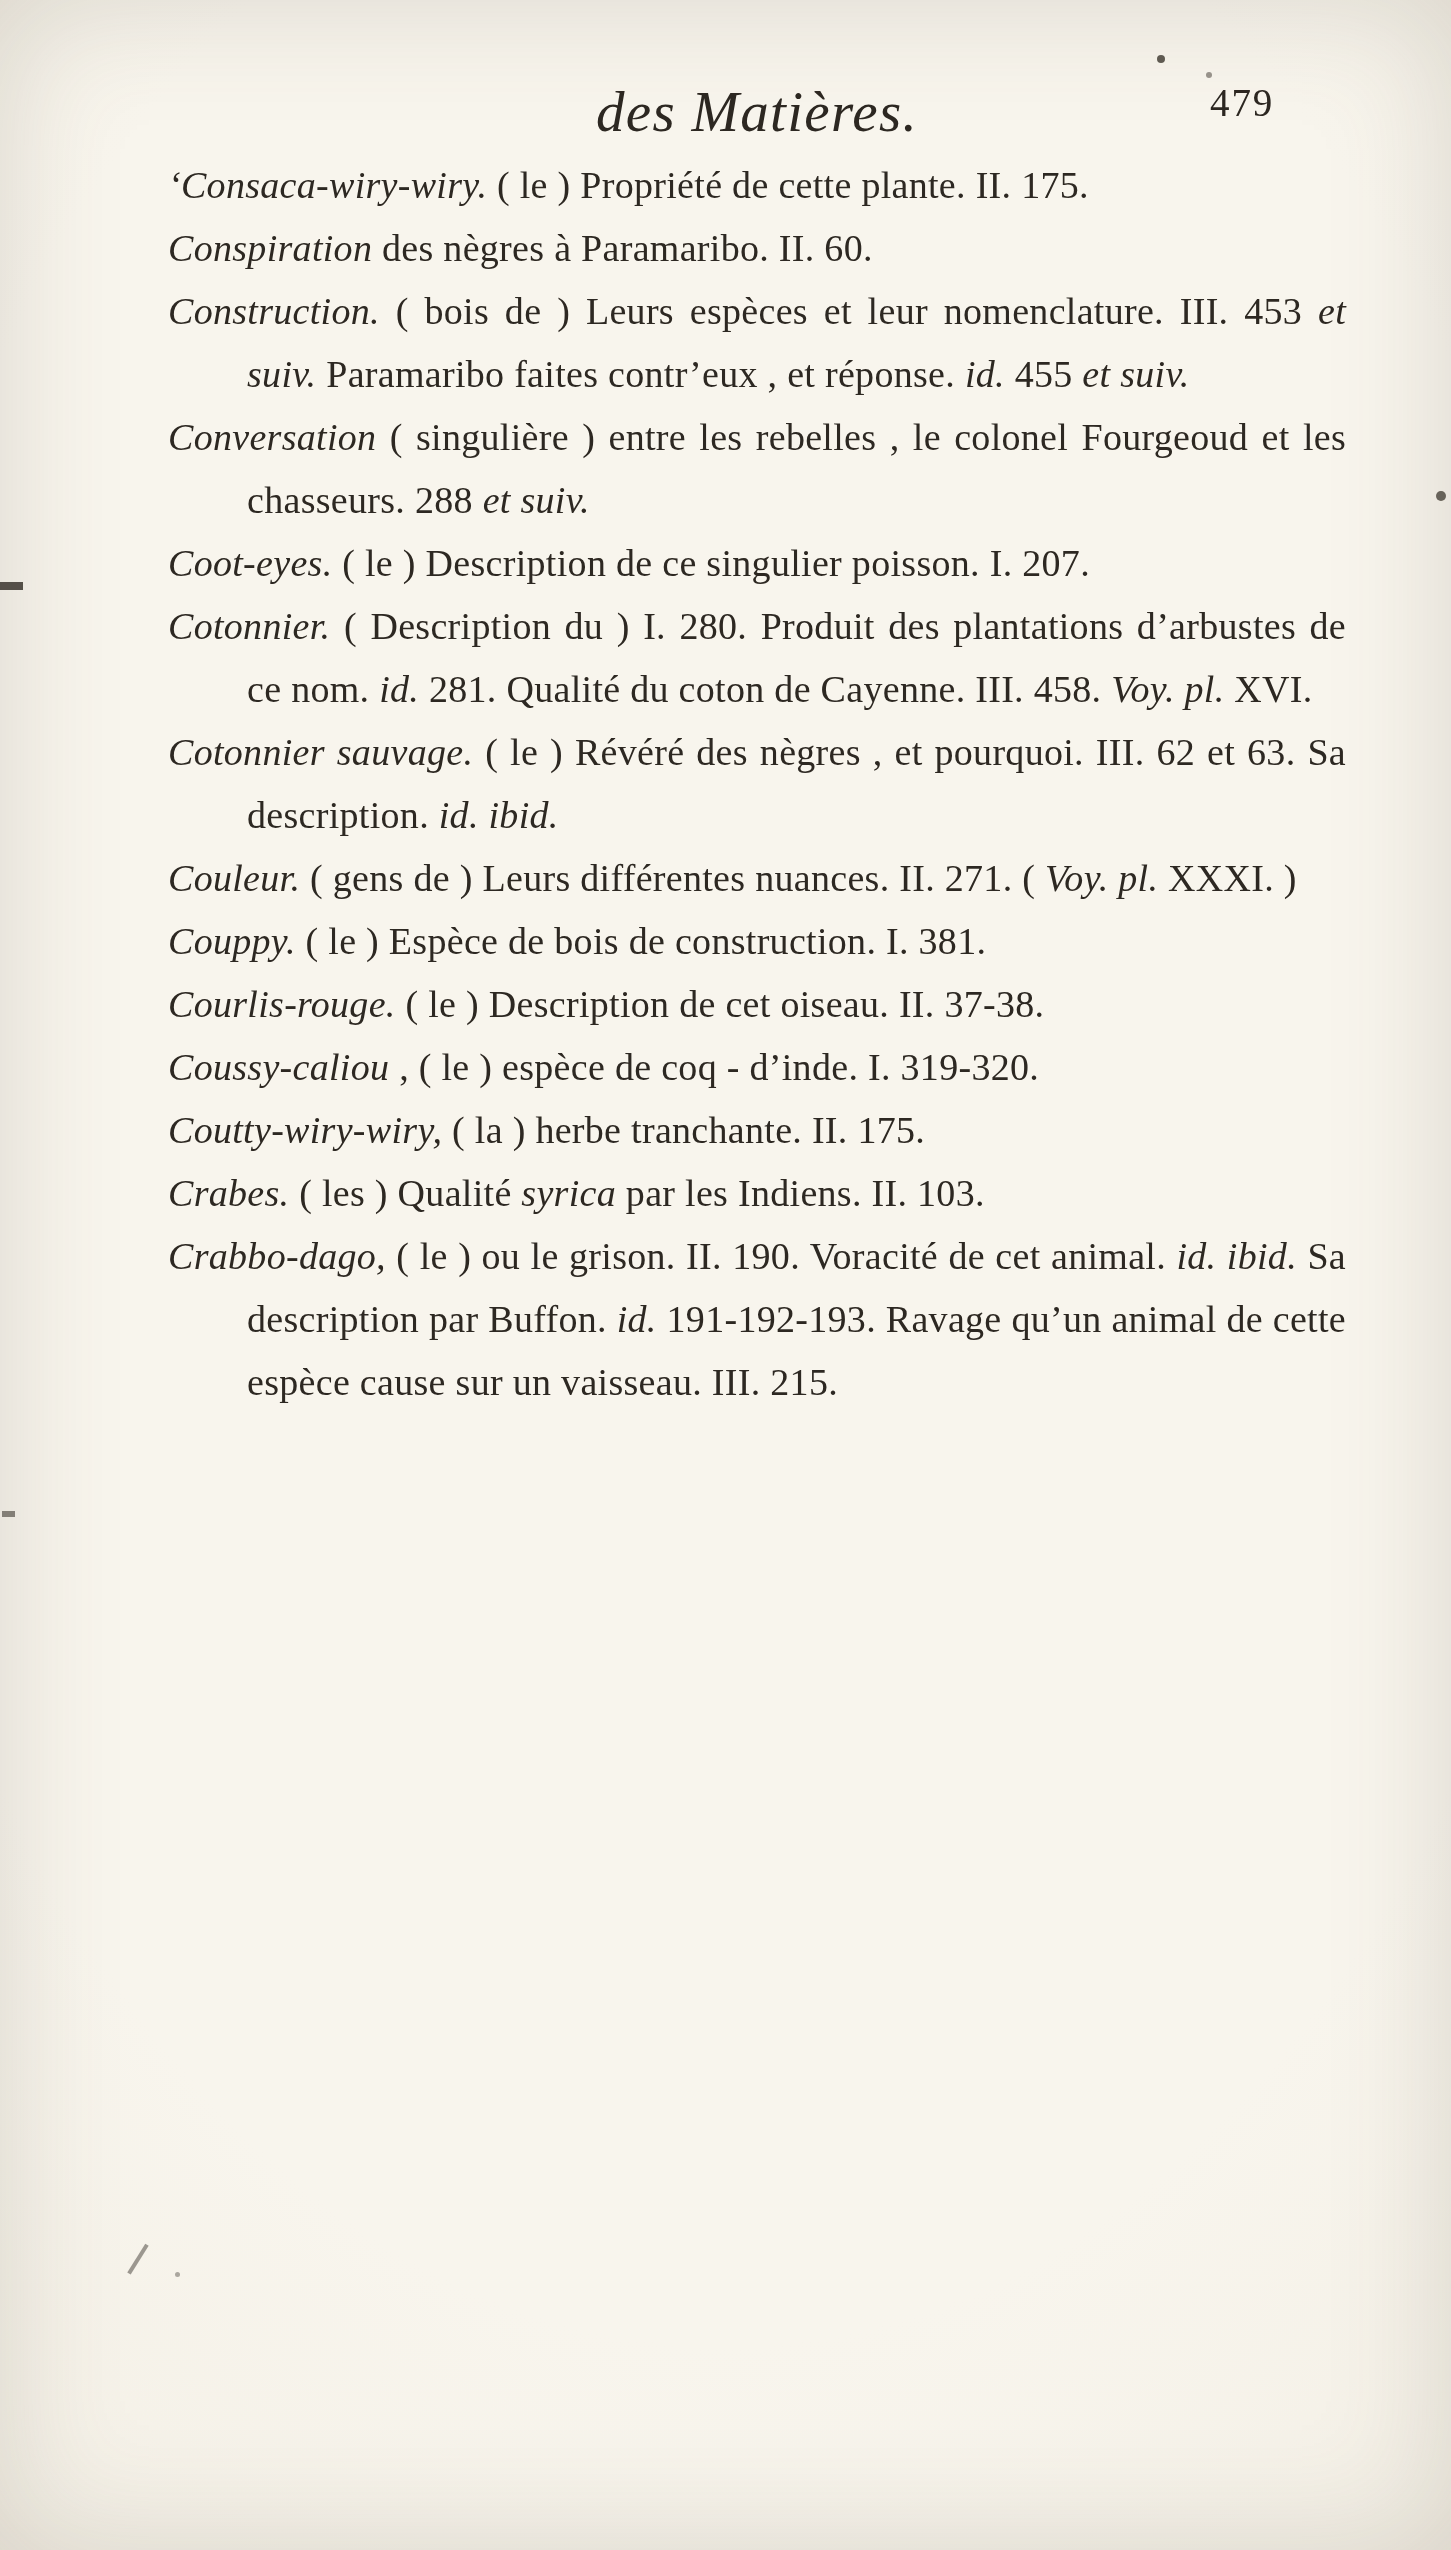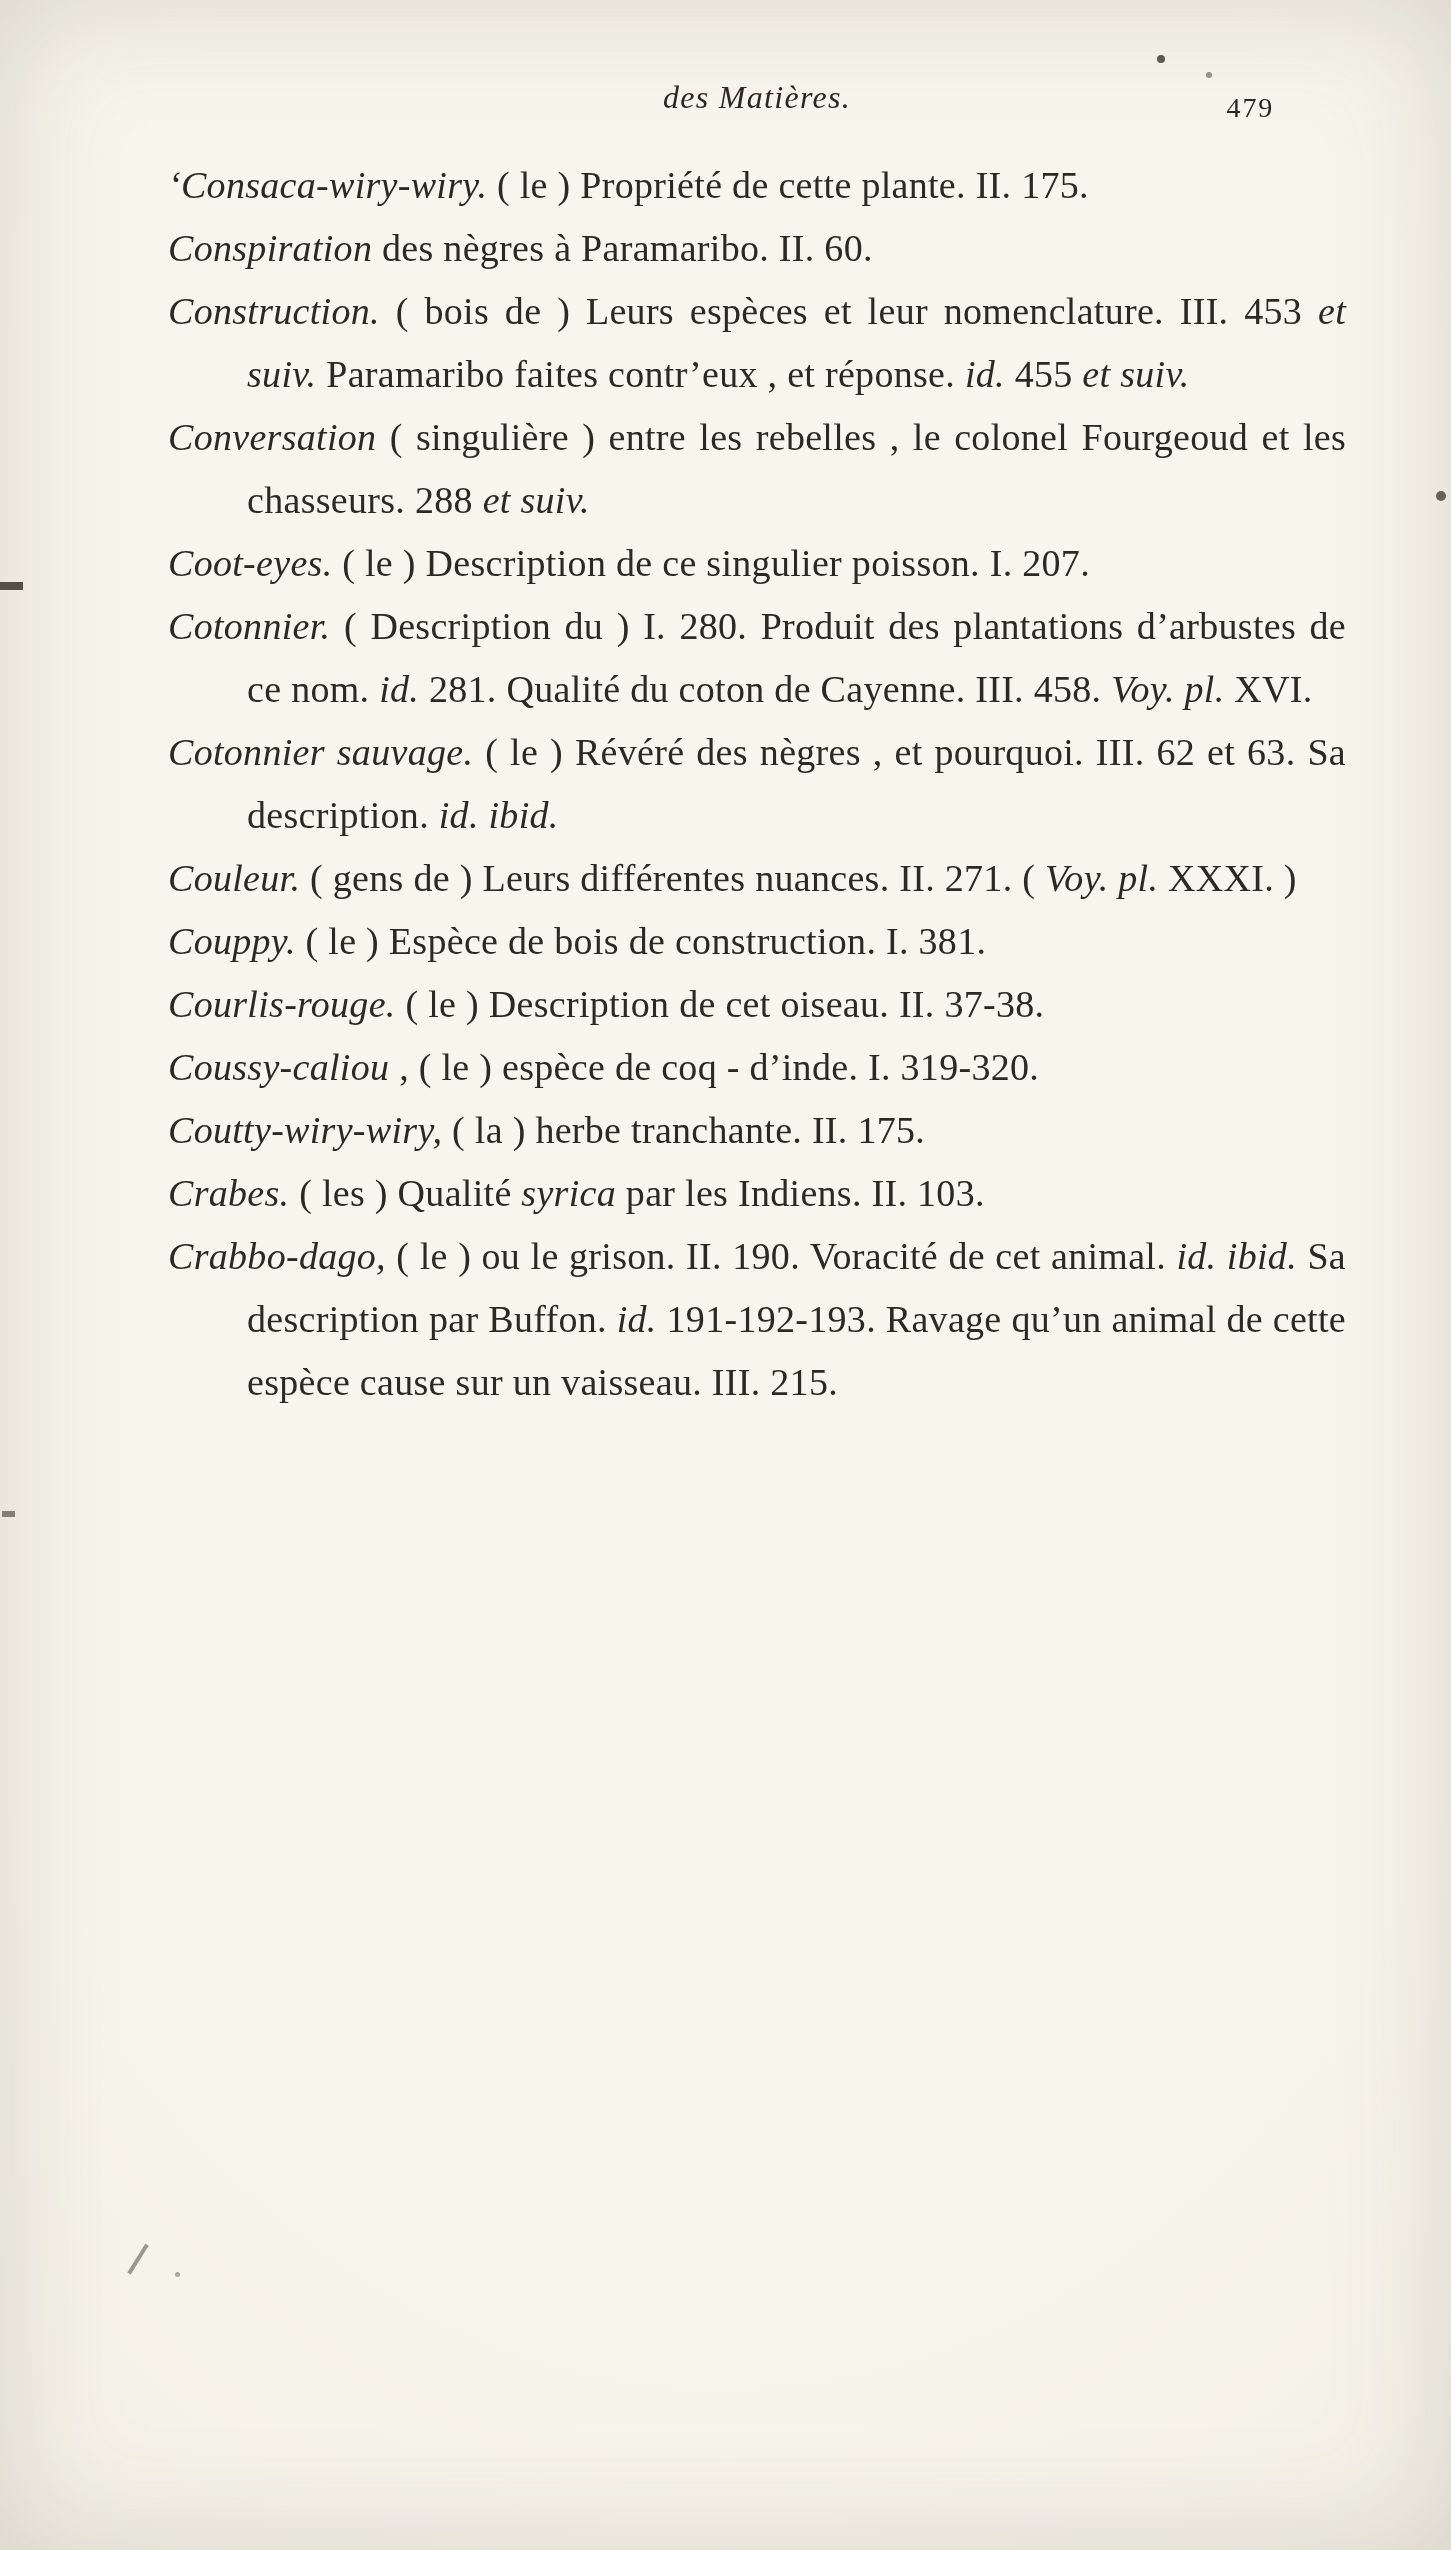--- a/index.html
+++ b/index.html
@@ -20,27 +20,27 @@
     pointer-events: none;
   }
   .running-head {
     position: absolute;
     top: 79px; left: 170px; width: 1174px; height: 55px;
   }
   .head-title {
     display: block;
     text-align: center;
     font-style: italic;
-    font-size: 32px;
+    font-size: 57px;
     letter-spacing: 1.3px;
   }
   .folio {
     position: absolute;
-    right: 70px; top: 13px;
-    font-size: 28px;
+    right: 70px; top: 1px;
+    font-size: 39px;
     letter-spacing: 1.8px;
   }
   .entries {
     position: absolute;
     top: 154px; left: 168px; width: 1178px;
     font-size: 38px;
     line-height: 63px;
     text-align: justify;
     letter-spacing: 0.3px;
   }

